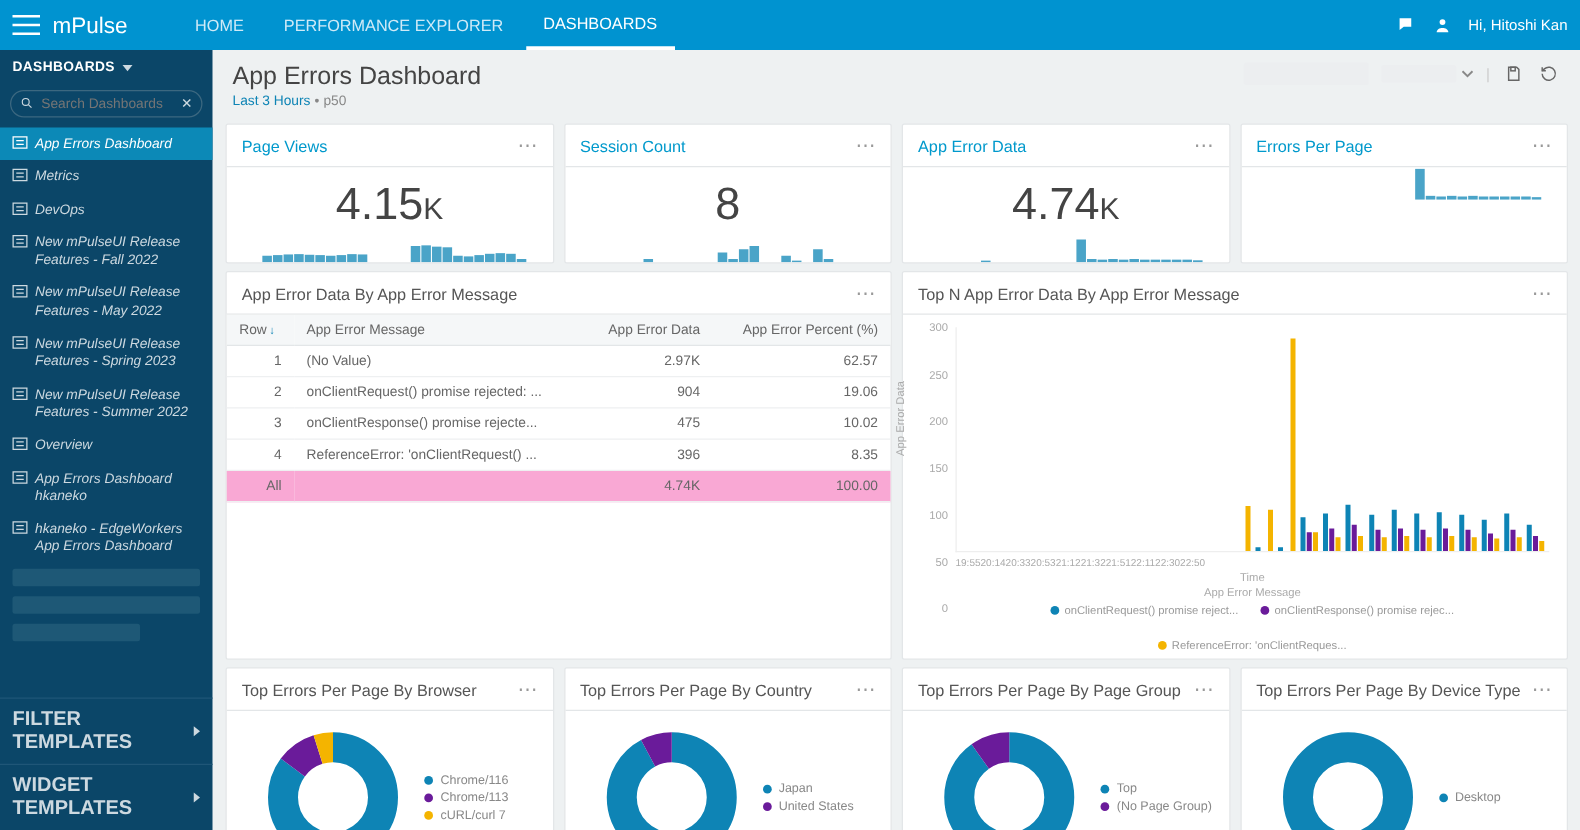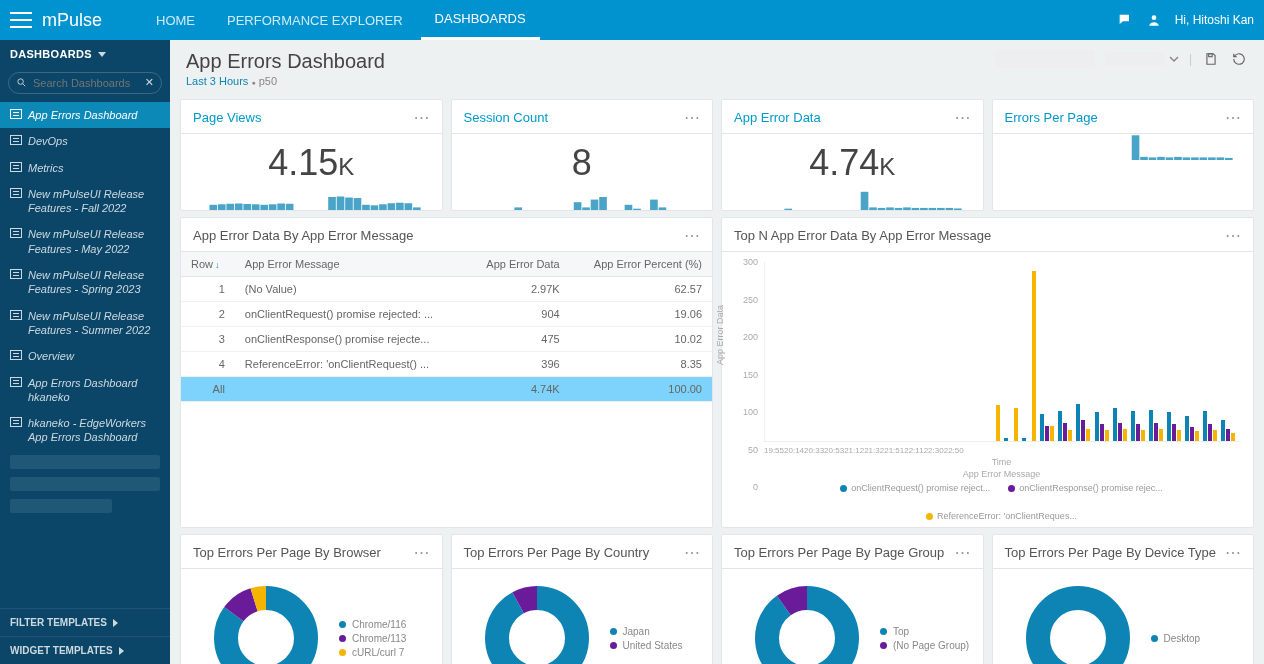--- a/index.html
+++ b/index.html
@@ -42,21 +42,21 @@
   .search-wrap .clear{position:absolute;right:8px;top:4px;color:#cdd9e0;cursor:pointer;}
   .sb-list{flex:0 0 auto;}
   .sb-item{display:flex;align-items:flex-start;gap:6px;padding:6px 10px;cursor:pointer;font-style:italic;line-height:1.3;}
   .sb-item.active{background:var(--blue-accent);color:#fff;}
   .sb-item .dbicon{flex-shrink:0;margin-top:1px;}
   .dbicon{width:12px;height:10px;border:1px solid currentColor;position:relative;}
   .dbicon::before{content:"";position:absolute;left:2px;right:2px;top:2px;height:1px;background:currentColor;}
   .dbicon::after{content:"";position:absolute;left:2px;right:2px;top:5px;height:1px;background:currentColor;}
   .sb-redact{margin:4px 10px;height:14px;background:#1e5876;border-radius:2px;}
   .sb-bottom{margin-top:auto;}
-  .sb-sect{padding:8px 10px;border-top:1px solid #1f5677;color:#cdd9e0;font-weight:bold;font-size:10px;display:flex;align-items:center;}
+  .sb-sect{padding:8px 10px;border-top:1px solid #1f5677;color:#cdd9e0;font-weight:bold;font-size:16px;display:flex;align-items:center;}
 
   
   .main{flex:1;display:flex;flex-direction:column;overflow:hidden;}
   .page-head{padding:10px 16px 6px;display:flex;align-items:flex-start;}
   .page-title{font-size:20px;font-weight:500;color:#444;}
   .page-sub{font-size:11px;color:#888;margin-top:2px;}
   .page-sub .blue{color:#0e84b5;}
   .head-actions{margin-left:auto;display:flex;align-items:center;gap:10px;}
   .redacted-pill{width:100px;height:18px;background:#eceef0;border-radius:2px;}
   .dd{display:flex;align-items:center;gap:4px;color:#888;}
@@ -76,21 +76,21 @@
   .metric .value{font-size:36px;font-weight:500;color:#444;}
   .metric .value.red{color:var(--red);}
   .metric .suffix{font-size:24px;}
   .sparkline{height:26px;padding:0 20px 6px;}
 
   
   table.data{width:100%;border-collapse:collapse;font-size:11px;}
   table.data th{background:#f5f7f8;color:#666;font-weight:500;text-align:left;padding:6px 10px;border-bottom:1px solid var(--border);}
   table.data th.num, table.data td.num{text-align:right;}
   table.data td{padding:6px 10px;border-bottom:1px solid #eef0f1;color:#666;}
-  table.data tr.total td{border-top:1px solid var(--border);background:#7dd3fc;}
+  table.data tr.total td{border-top:1px solid var(--border);background:#f9a8d4;}
   .sort-arrow{color:#0e84b5;font-size:9px;margin-left:2px;}
 
   
   .chart-area{position:relative;padding:10px 14px 6px 42px;}
   .yaxis{position:absolute;left:0;top:10px;bottom:40px;width:42px;}
   .ytick{position:absolute;right:6px;font-size:9px;color:#aaa;transform:translateY(50%);}
   .ylabel{position:absolute;left:-2px;top:50%;transform:rotate(-90deg) translateX(50%);transform-origin:left center;font-size:9px;color:#aaa;white-space:nowrap;}
   .plot{position:relative;height:180px;border-left:1px solid #eee;border-bottom:1px solid #eee;}
   .bars{position:absolute;inset:0;display:flex;align-items:flex-end;gap:1px;padding:0 2px;}
   .bargrp{flex:1;display:flex;align-items:flex-end;gap:1px;justify-content:center;height:100%;}
@@ -159,25 +159,25 @@
       <input type="text" placeholder="Search Dashboards" style="">
       <span class="clear">✕</span>
     </div>
     <div class="sb-list" id="sb-list">
         <div class="sb-item active">
           <span class="dbicon"></span>
           <span>App Errors Dashboard</span>
         </div>
         <div class="sb-item">
           <span class="dbicon"></span>
+          <span>Metrics</span>
+        </div>
+        <div class="sb-item">
+          <span class="dbicon"></span>
           <span>DevOps</span>
-        </div>
-        <div class="sb-item">
-          <span class="dbicon"></span>
-          <span>Metrics</span>
         </div>
         <div class="sb-item">
           <span class="dbicon"></span>
           <span>New mPulseUI Release Features - Fall 2022</span>
         </div>
         <div class="sb-item">
           <span class="dbicon"></span>
           <span>New mPulseUI Release Features - May 2022</span>
         </div>
         <div class="sb-item">

